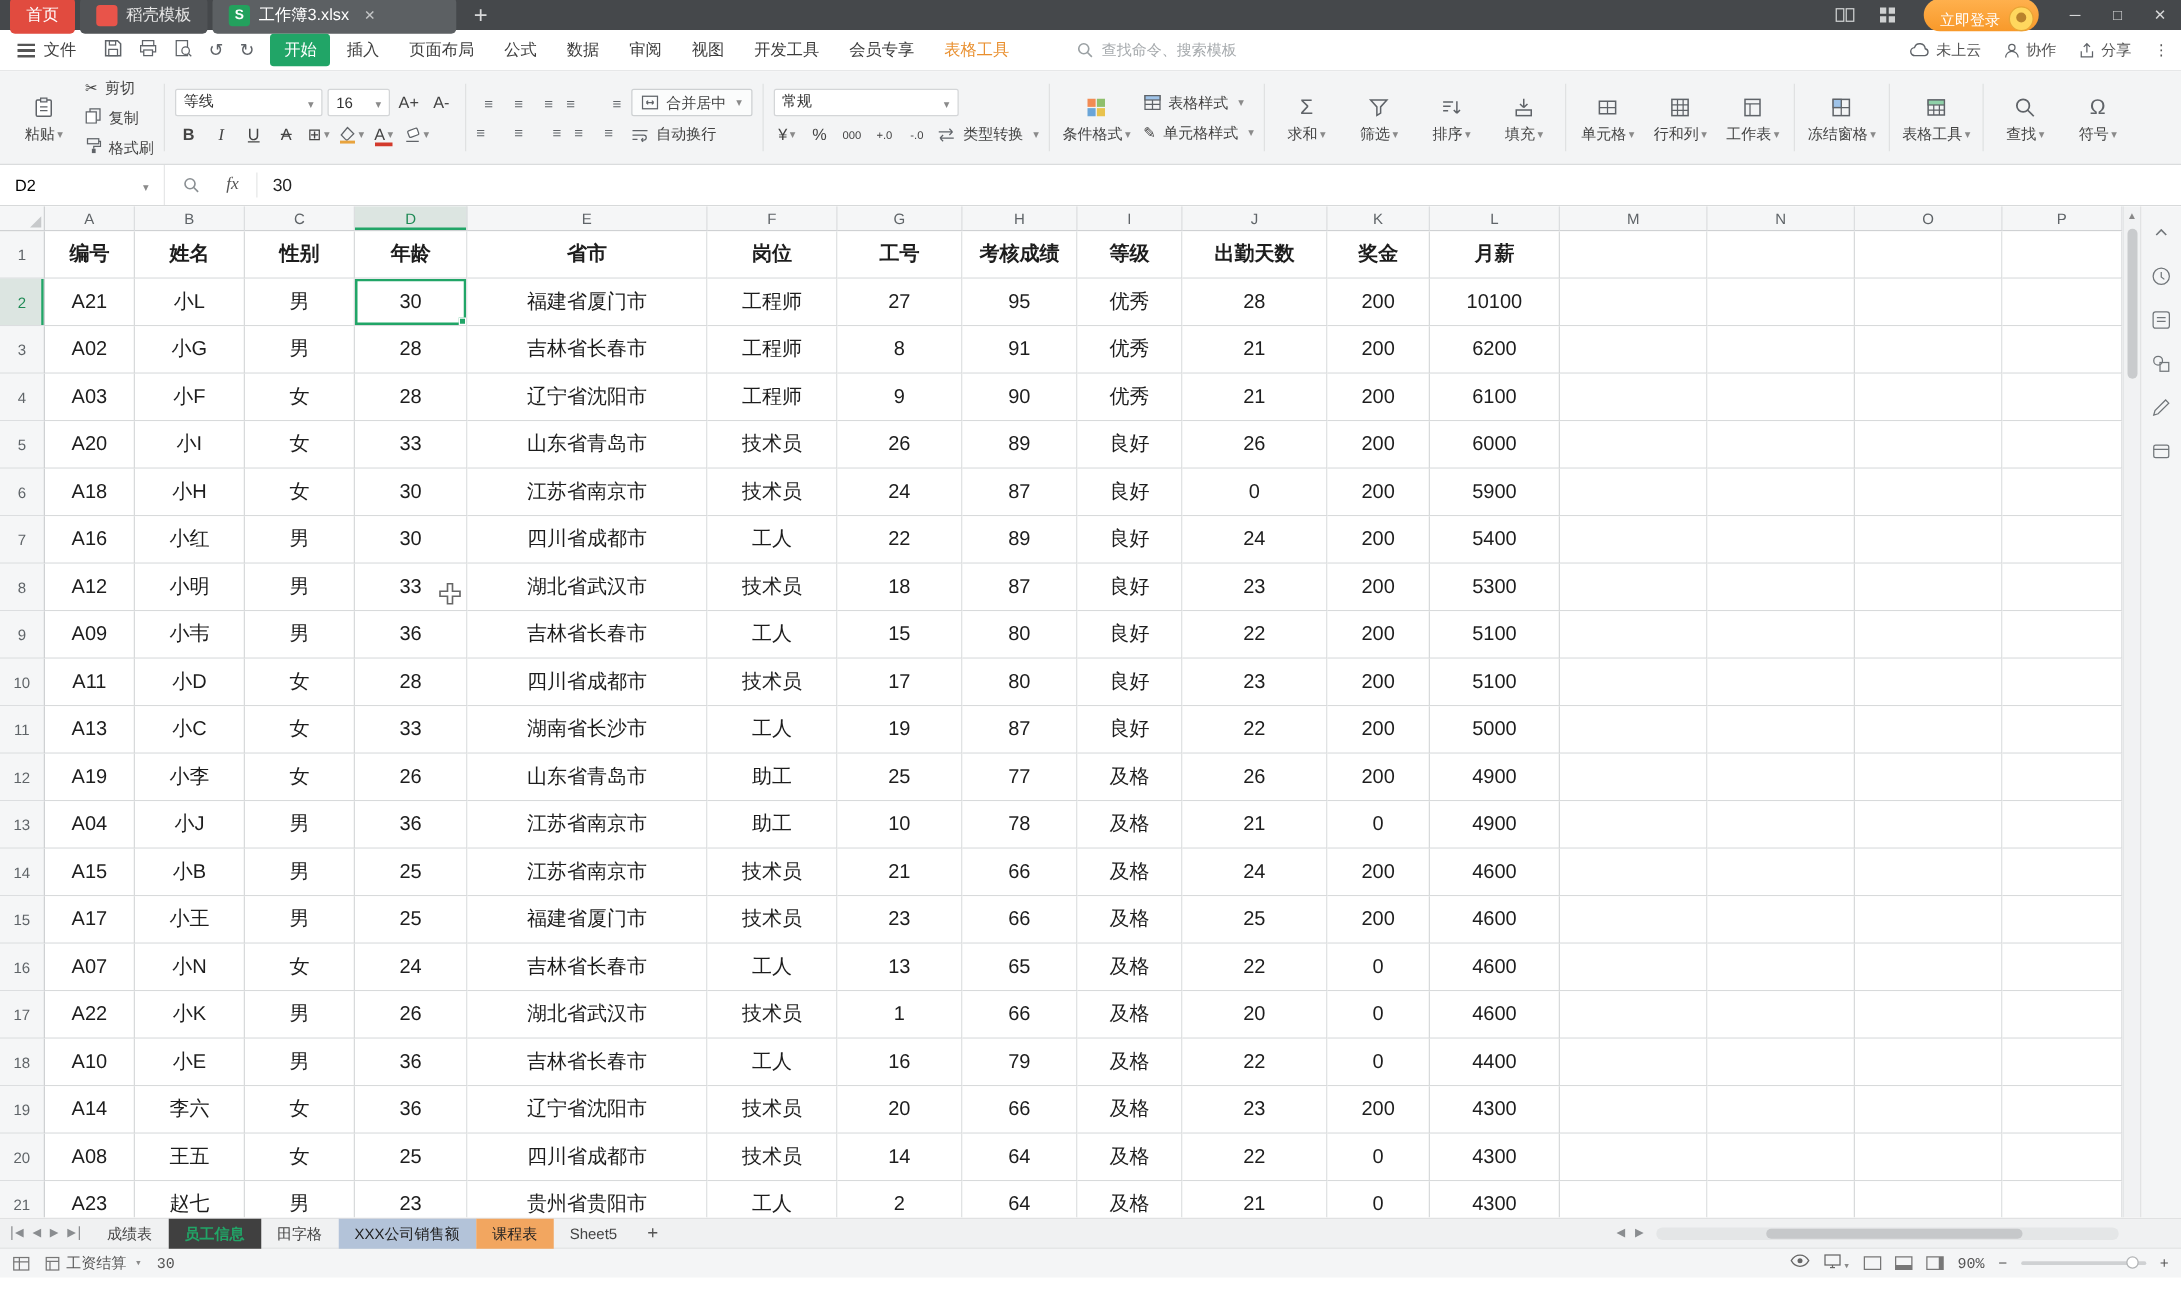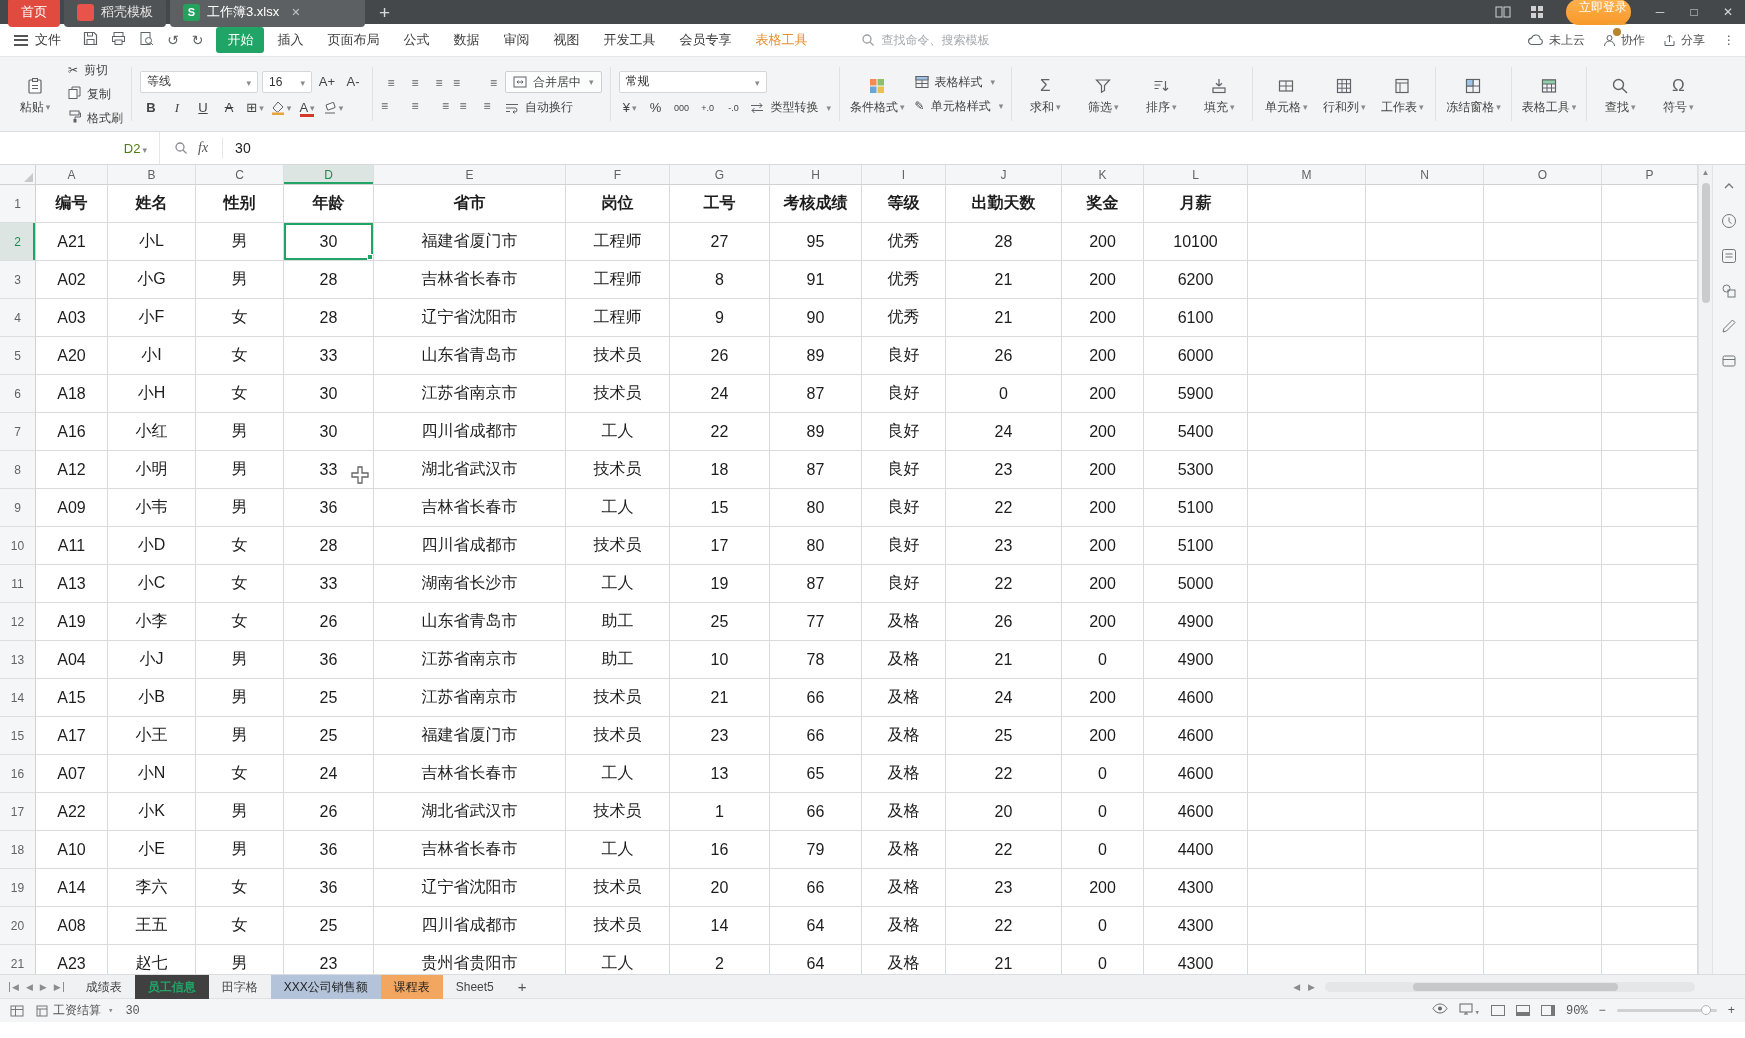--- a/index.html
+++ b/index.html
@@ -14,21 +14,21 @@
   .tab.home{background:#e14b3f;color:#fff;}
   .tab.plain{background:#505356;}
   .tab.activeDoc{background:#5c6063;color:#fff;min-width:195px;}
   .doc-ico{width:17px;height:17px;border-radius:3px;margin-right:7px;font-size:11px;font-weight:bold;color:#fff;display:flex;align-items:center;justify-content:center;}
   .doc-ico.red{background:#e8544a;}
   .doc-ico.green{background:#23a15d;}
   .tab-close{margin-left:12px;font-size:11px;color:#c4c6c7;}
   .newtab{color:#d8d9da;font-size:19px;margin:0 10px;line-height:19px;}
   .tt-right{margin-left:auto;display:flex;align-items:center;height:100%;}
   .tt-icon{width:34px;display:flex;align-items:center;justify-content:center;}
-  .login{height:26px;background:linear-gradient(#ffb14e,#f8992a);border-radius:13px;display:flex;align-items:flex-end;color:#fff;font-size:12px;padding:0 4px 0 13px;margin:0 12px;gap:7px;flex-direction:column;}
+  .login{height:26px;background:linear-gradient(#ffb14e,#f8992a);border-radius:13px;display:flex;align-items:flex-end;color:#fff;font-size:12px;padding:0 4px 0 13px;margin:0 12px;gap:7px;}
   .avatar{width:20px;height:20px;border-radius:50%;background:#ffd75e;border:1px solid #e8a435;position:relative;}
   .avatar::after{content:"";position:absolute;left:5px;top:4px;width:8px;height:8px;border-radius:50%;background:#b9822c;}
   .winbtn{width:34px;height:40px;display:flex;align-items:center;justify-content:center;color:#d7d8d9;font-size:12px;}
 
   
   .menubar{height:33px;display:flex;align-items:center;background:#fff;border-bottom:1px solid #e6e7e8;font-size:13px;color:#3d3d3d;padding:0 10px;}
   .file{display:flex;align-items:center;gap:7px;margin-right:6px;padding:0 4px;}
   .hamb{width:14px;height:11px;background:linear-gradient(to bottom,#555 0 2px,transparent 2px 4.5px,#555 4.5px 6.5px,transparent 6.5px 9px,#555 9px 11px);}
   .qa{display:flex;align-items:center;gap:13px;margin:0 12px;color:#555;}
   .qa .glyph{font-size:14px;color:#5f6368;}
@@ -58,23 +58,23 @@
   .underbar.red{background:#d33a2c;} 
   .al{width:20px;height:18px;display:flex;align-items:center;font-size:12px;color:#5f6368;}
   .al::before{content:"≡";width:100%;}
   .al.l::before{text-align:left;} .al.c::before{text-align:center;} .al.r::before{text-align:right;}
   .boxed{border:1px solid #cdd0d2;border-radius:2px;background:#fbfcfc;padding:0 7px;height:22px;}
   .tinytxt{font-size:9px;letter-spacing:0;}
   .bicon{height:22px;display:flex;align-items:center;justify-content:center;font-size:17px;color:#5f6368;}
 
   
   .formulabar{height:33px;background:#fff;border-bottom:1px solid #d7d9da;display:flex;align-items:center;}
-  .namebox{width:160px;height:100%;padding:0 12px;display:flex;align-items:center;justify-content:flex-end;font-size:13px;color:#4d7c0f;border-right:1px solid #e6e7e8;}
+  .namebox{width:132px;height:100%;padding:0 12px;display:flex;align-items:center;justify-content:space-between;font-size:13px;color:#000000;border-right:1px solid #e6e7e8;}
   .fxwrap{display:flex;align-items:center;gap:10px;padding:0 14px;color:#555;border-right:1px solid #e6e7e8;height:60%;}
-  .fx{font-style:italic;font-family:"Liberation Serif",serif;font-size:14px;}
+  .fx{font-style:italic;font-family:"Liberation Serif",serif;font-size:14px;margin-left:11px;}
   .fb-value{font-size:14px;color:#222;padding-left:12px;}
 
   
   .gridwrap{position:relative;height:809px;background:#fff;overflow:hidden;}
   .sheetpane{position:absolute;left:0;top:0;width:1698px;height:809px;overflow:hidden;}
   .colheads{display:grid;height:20px;background:#f5f6f7;}
   .colhead{border-right:1px solid #dcdee0;border-bottom:1px solid #cfd1d3;display:flex;align-items:center;justify-content:center;font-size:12px;color:#5f6468;}
   .colhead.sel{background:#dce5e1;box-shadow:inset 0 -2px 0 #21a567;color:#1f8a55;}
   .corner{border-right:1px solid #cfd1d3;border-bottom:1px solid #cfd1d3;background:#f5f6f7;position:relative;}
   .corner::after{content:"";position:absolute;right:2px;bottom:2px;border-left:9px solid transparent;border-bottom:9px solid #c7c9cb;}

